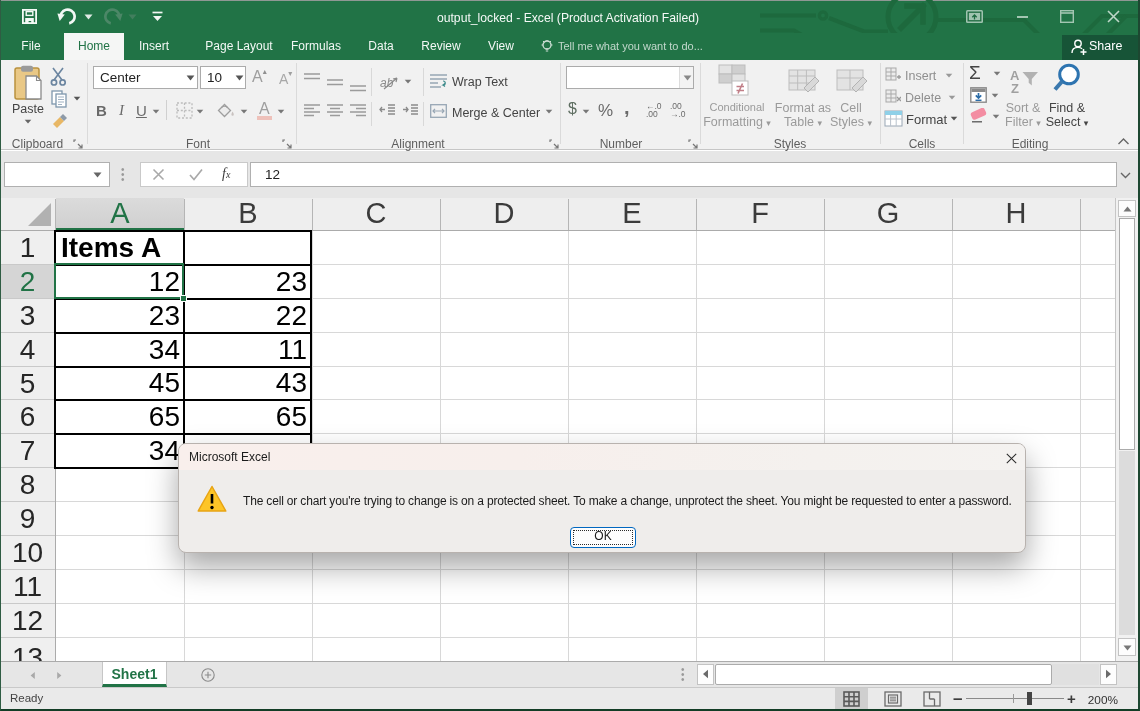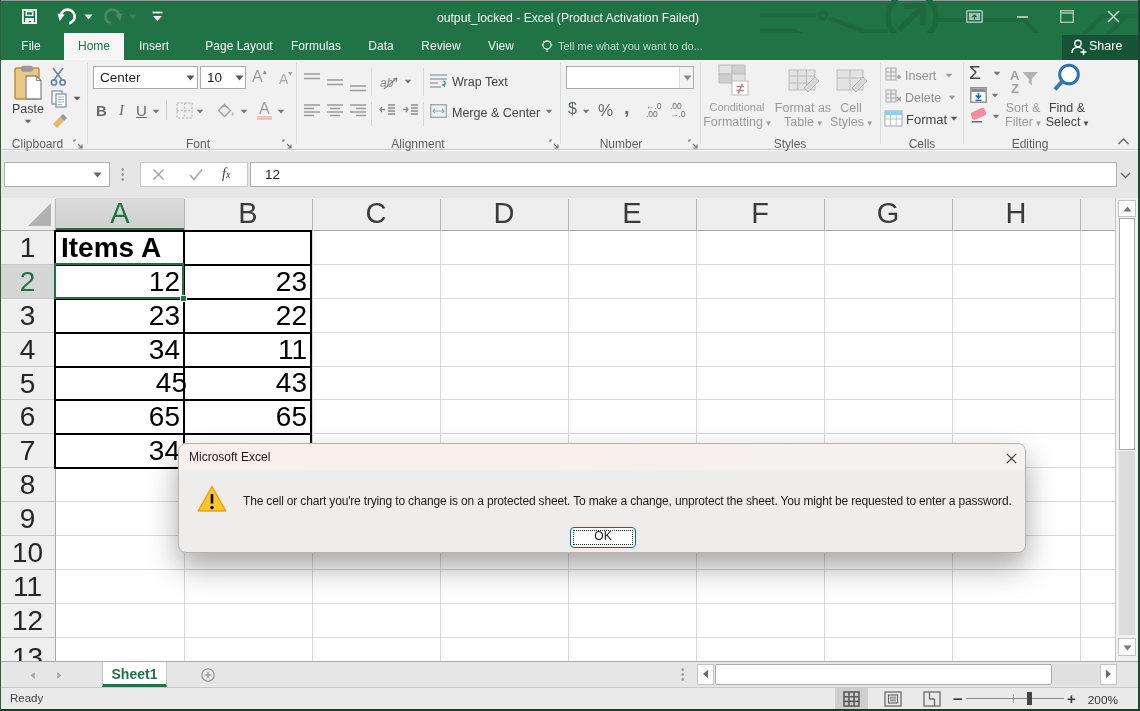--- a/index.html
+++ b/index.html
@@ -487,21 +487,21 @@
     <div class="abs" style="left:56px;top:100px;width:256px;height:2px;background:#000;"></div>
     <div class="abs" style="left:56px;top:134px;width:256px;height:2px;background:#000;"></div>
     <div class="abs" style="left:56px;top:168px;width:256px;height:2px;background:#000;"></div>
     <div class="abs" style="left:56px;top:201px;width:256px;height:2px;background:#000;"></div>
     <div class="abs" style="left:56px;top:235px;width:256px;height:2px;background:#000;"></div>
 
     <div class="cell" style="left:61px;top:33px;width:120px;height:33px;line-height:33px;font-weight:bold;">Items A</div>
     <div class="cell" style="left:56px;top:67px;width:124px;height:33px;line-height:33px;text-align:right;">12</div>
     <div class="cell" style="left:56px;top:101px;width:124px;height:33px;line-height:33px;text-align:right;">23</div>
     <div class="cell" style="left:56px;top:135px;width:124px;height:33px;line-height:33px;text-align:right;">34</div>
-    <div class="cell" style="left:56px;top:169px;width:124px;height:32px;line-height:32px;text-align:right;margin-left:7px;">45</div>
+    <div class="cell" style="left:56px;top:169px;width:124px;height:32px;line-height:32px;text-align:right;">45</div>
     <div class="cell" style="left:56px;top:202px;width:124px;height:33px;line-height:33px;text-align:right;">65</div>
     <div class="cell" style="left:56px;top:236px;width:124px;height:33px;line-height:33px;text-align:right;">34</div>
     <div class="cell" style="left:184px;top:67px;width:123px;height:33px;line-height:33px;text-align:right;">23</div>
     <div class="cell" style="left:184px;top:101px;width:123px;height:33px;line-height:33px;text-align:right;">22</div>
     <div class="cell" style="left:184px;top:135px;width:123px;height:33px;line-height:33px;text-align:right;">11</div>
     <div class="cell" style="left:184px;top:169px;width:123px;height:32px;line-height:32px;text-align:right;">43</div>
     <div class="cell" style="left:184px;top:202px;width:123px;height:33px;line-height:33px;text-align:right;">65</div>
 
     <div class="abs" style="left:54px;top:65px;width:130px;height:36px;border:2.5px solid #217346;"></div>
     <div class="abs" style="left:180px;top:97px;width:7px;height:7px;background:#217346;border:1.5px solid #fff;"></div>

